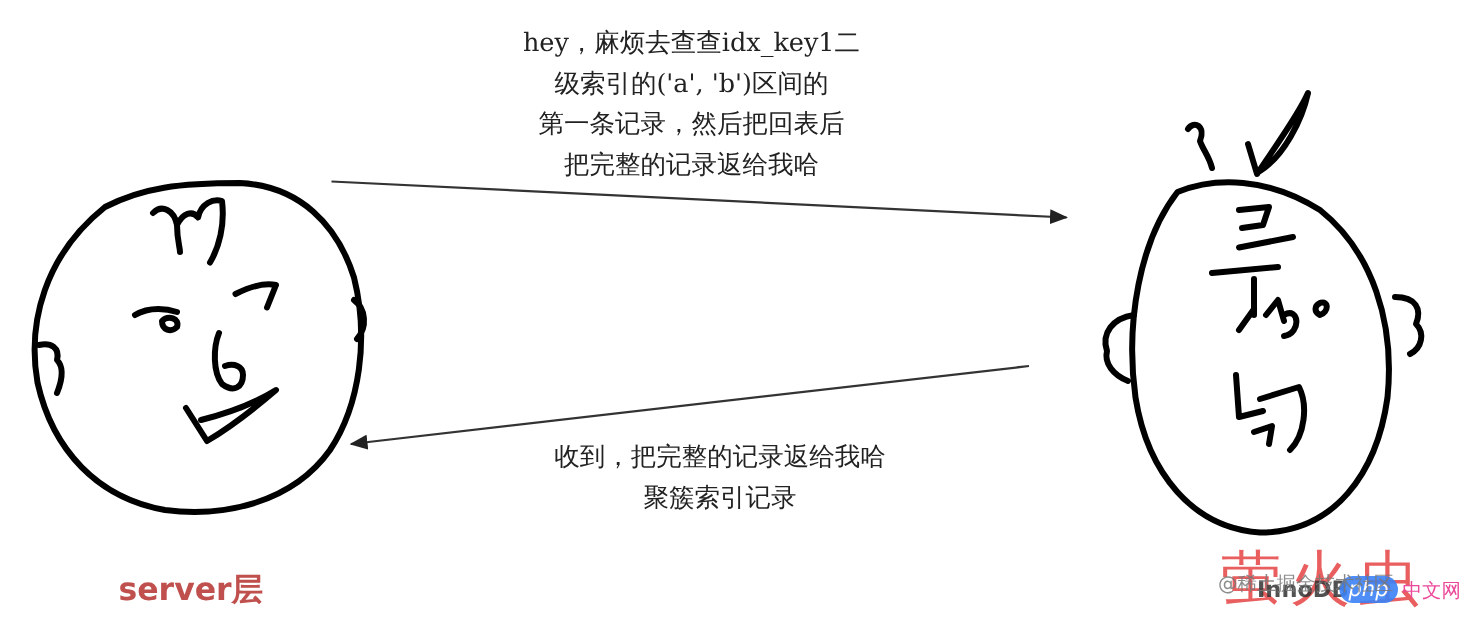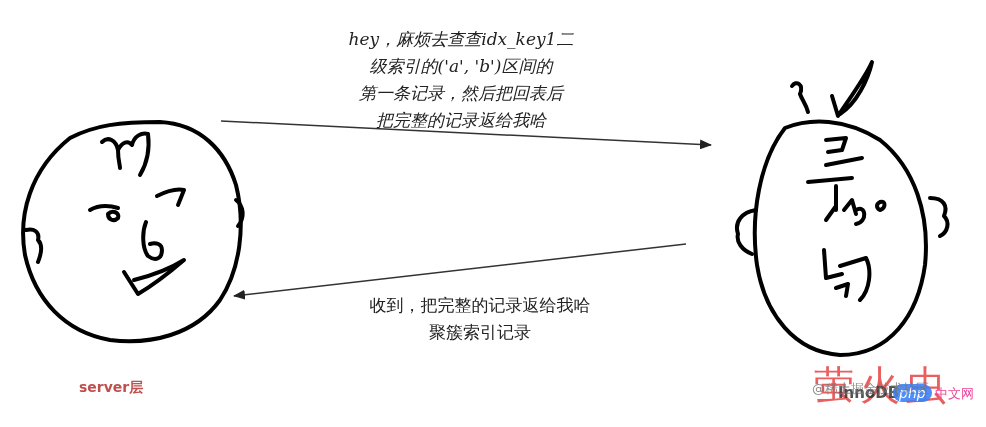--- a/index.html
+++ b/index.html
@@ -7,25 +7,25 @@
   .canvas { position: absolute; left: 0; top: 0; width: 986px; height: 427px; }
   .msg {
     position: absolute;
     text-align: center;
     color: #222;
     font-family: "DejaVu Serif", serif;
     font-size: 17px;
     line-height: 27px;
     white-space: pre;
   }
-  .msg-request { left: 296px; top: 26px; width: 330px; font-style: italic; }
+  .msg-request { left: 296px; top: 16px; width: 330px; }
   .msg-response { left: 340px; top: 292px; width: 280px; }
   .label-server {
     position: absolute; left: 79px; top: 379px;
-    color: #c0504d; font-family: "DejaVu Sans", sans-serif; font-weight: bold; font-size: 14px; text-align: right;
+    color: #c0504d; font-family: "DejaVu Sans", sans-serif; font-weight: bold; font-size: 21px; text-align: right;
   }
   .wm { position: absolute; pointer-events: none; }
   .wm-red { left: 814px; top: 358px; color: rgba(225,40,40,0.75); font-family: Liberation Serif, serif; font-size: 40px; letter-spacing: 6px; }
   .wm-innodb { left: 838px; top: 384px; color: #333; font-size: 15px; font-weight: bold; font-family: "DejaVu Sans", sans-serif; opacity: 0.85; }
   .wm-php { left: 893px; top: 384px; background: #3b82f6; color: #fff; border-radius: 10px; padding: 0 6px; font-size: 14px; font-style: italic; line-height: 18px; opacity: 0.9; }
   .wm-cn { left: 935px; top: 385px; color: #ec4899; font-size: 13px; }
   .wm-juejin { left: 812px; top: 380px; color: rgba(120,120,120,0.85); font-size: 13px; }
 </style>
 </head>
 <body>

